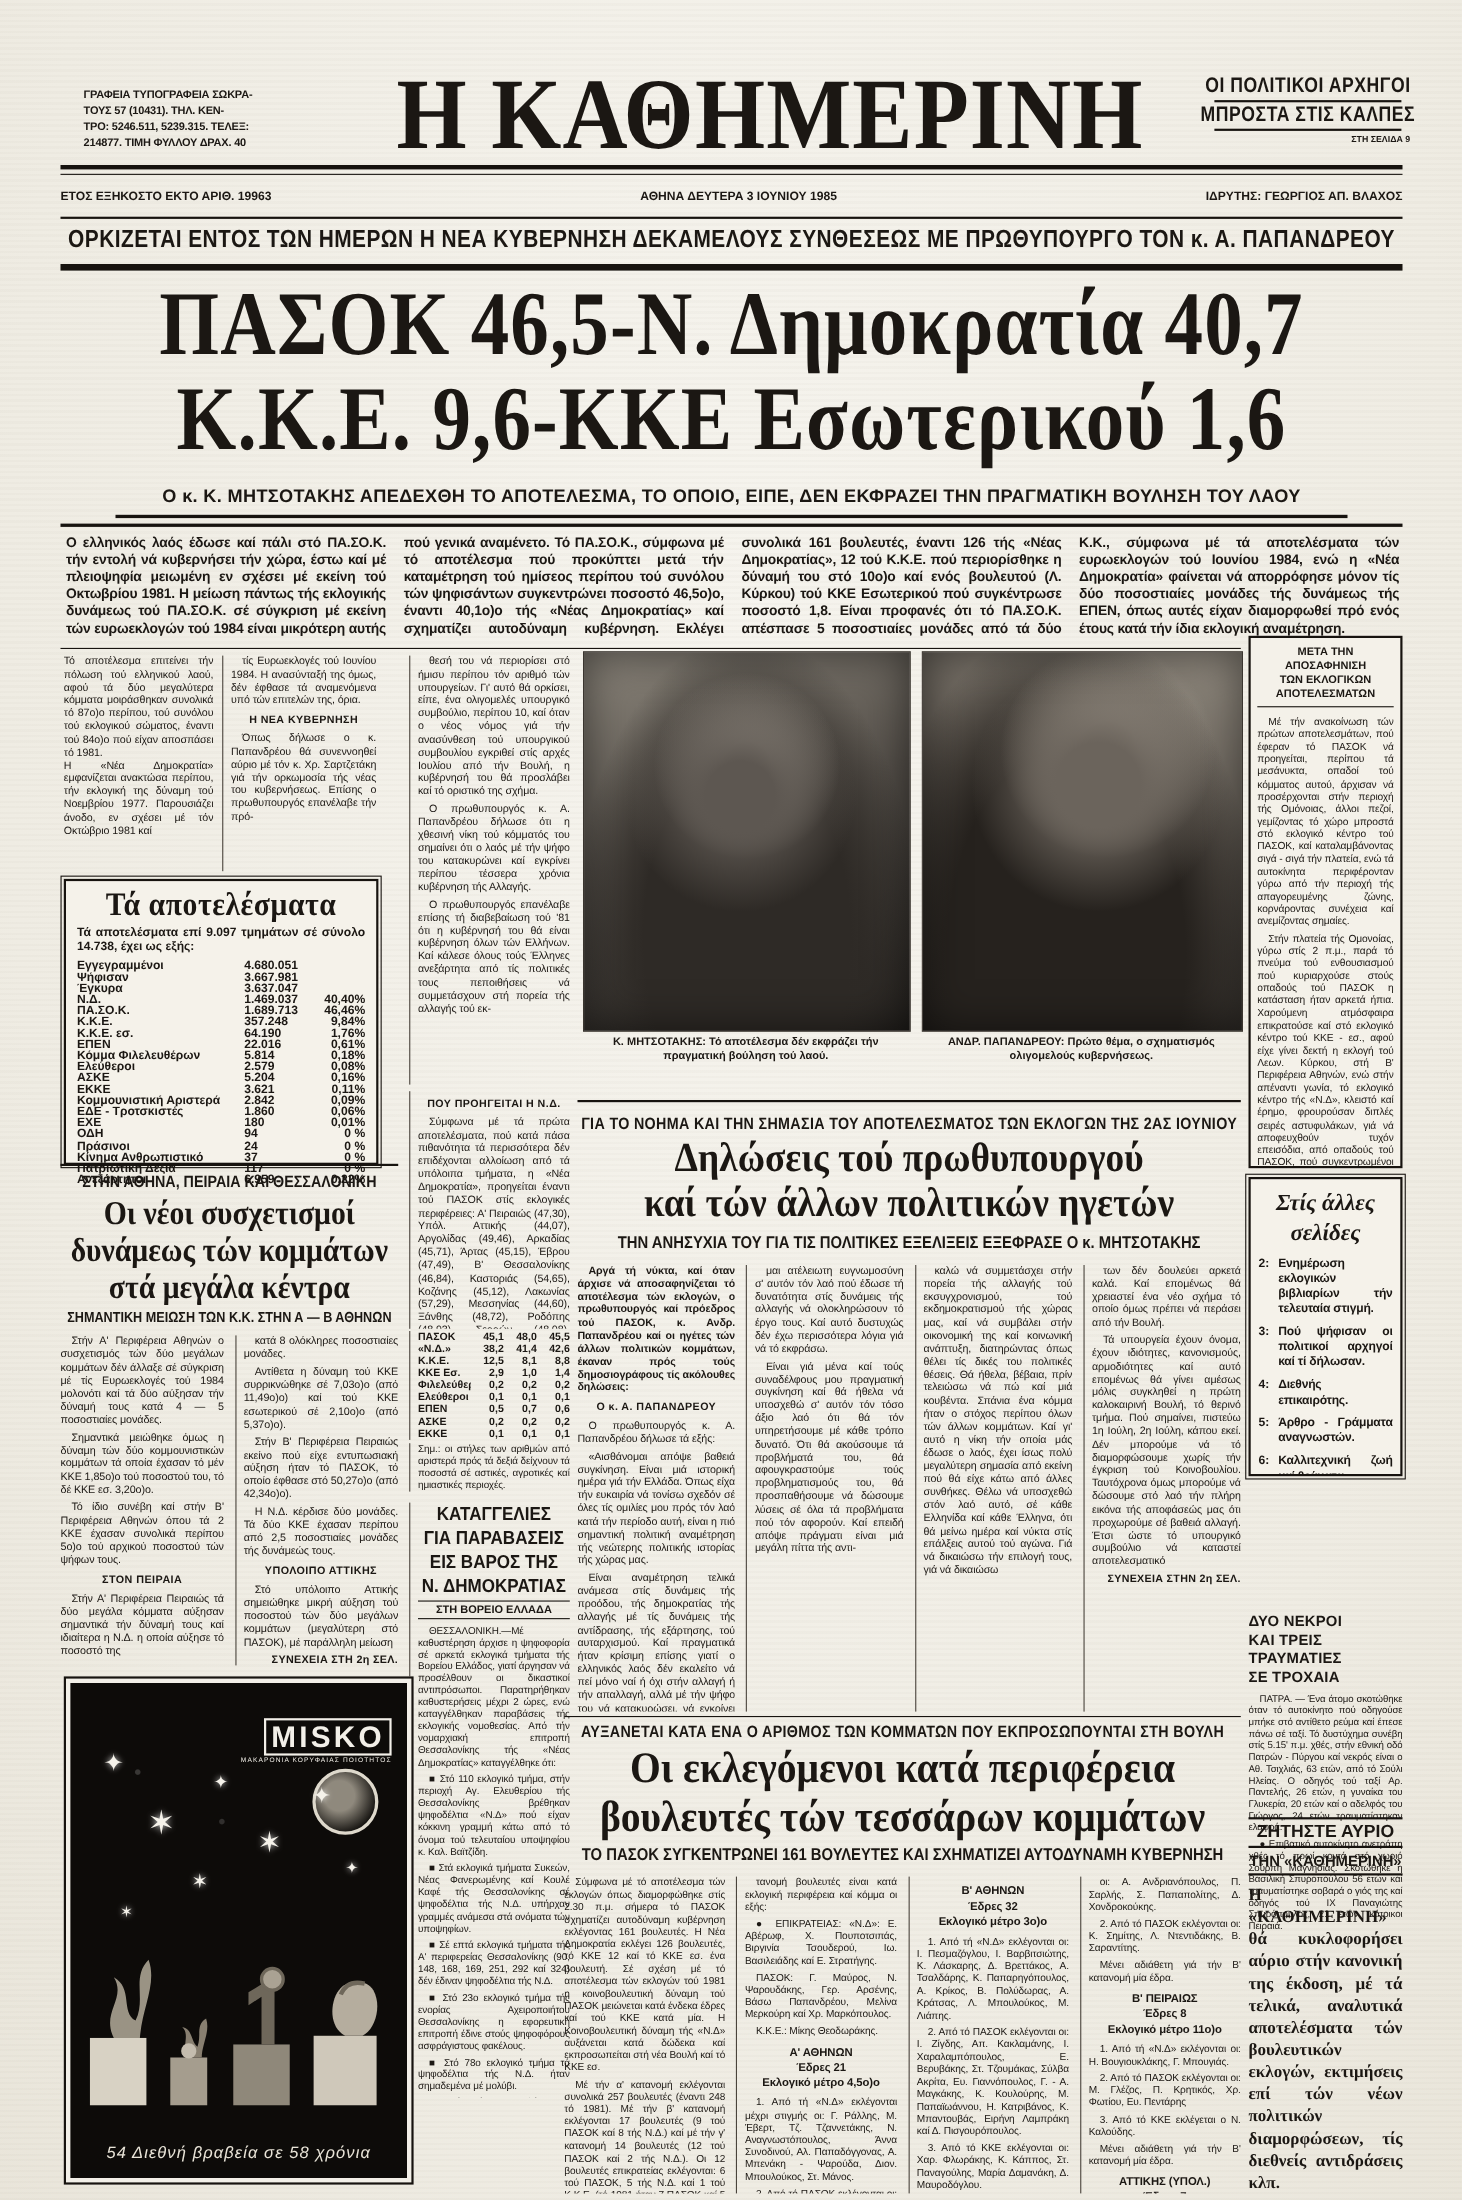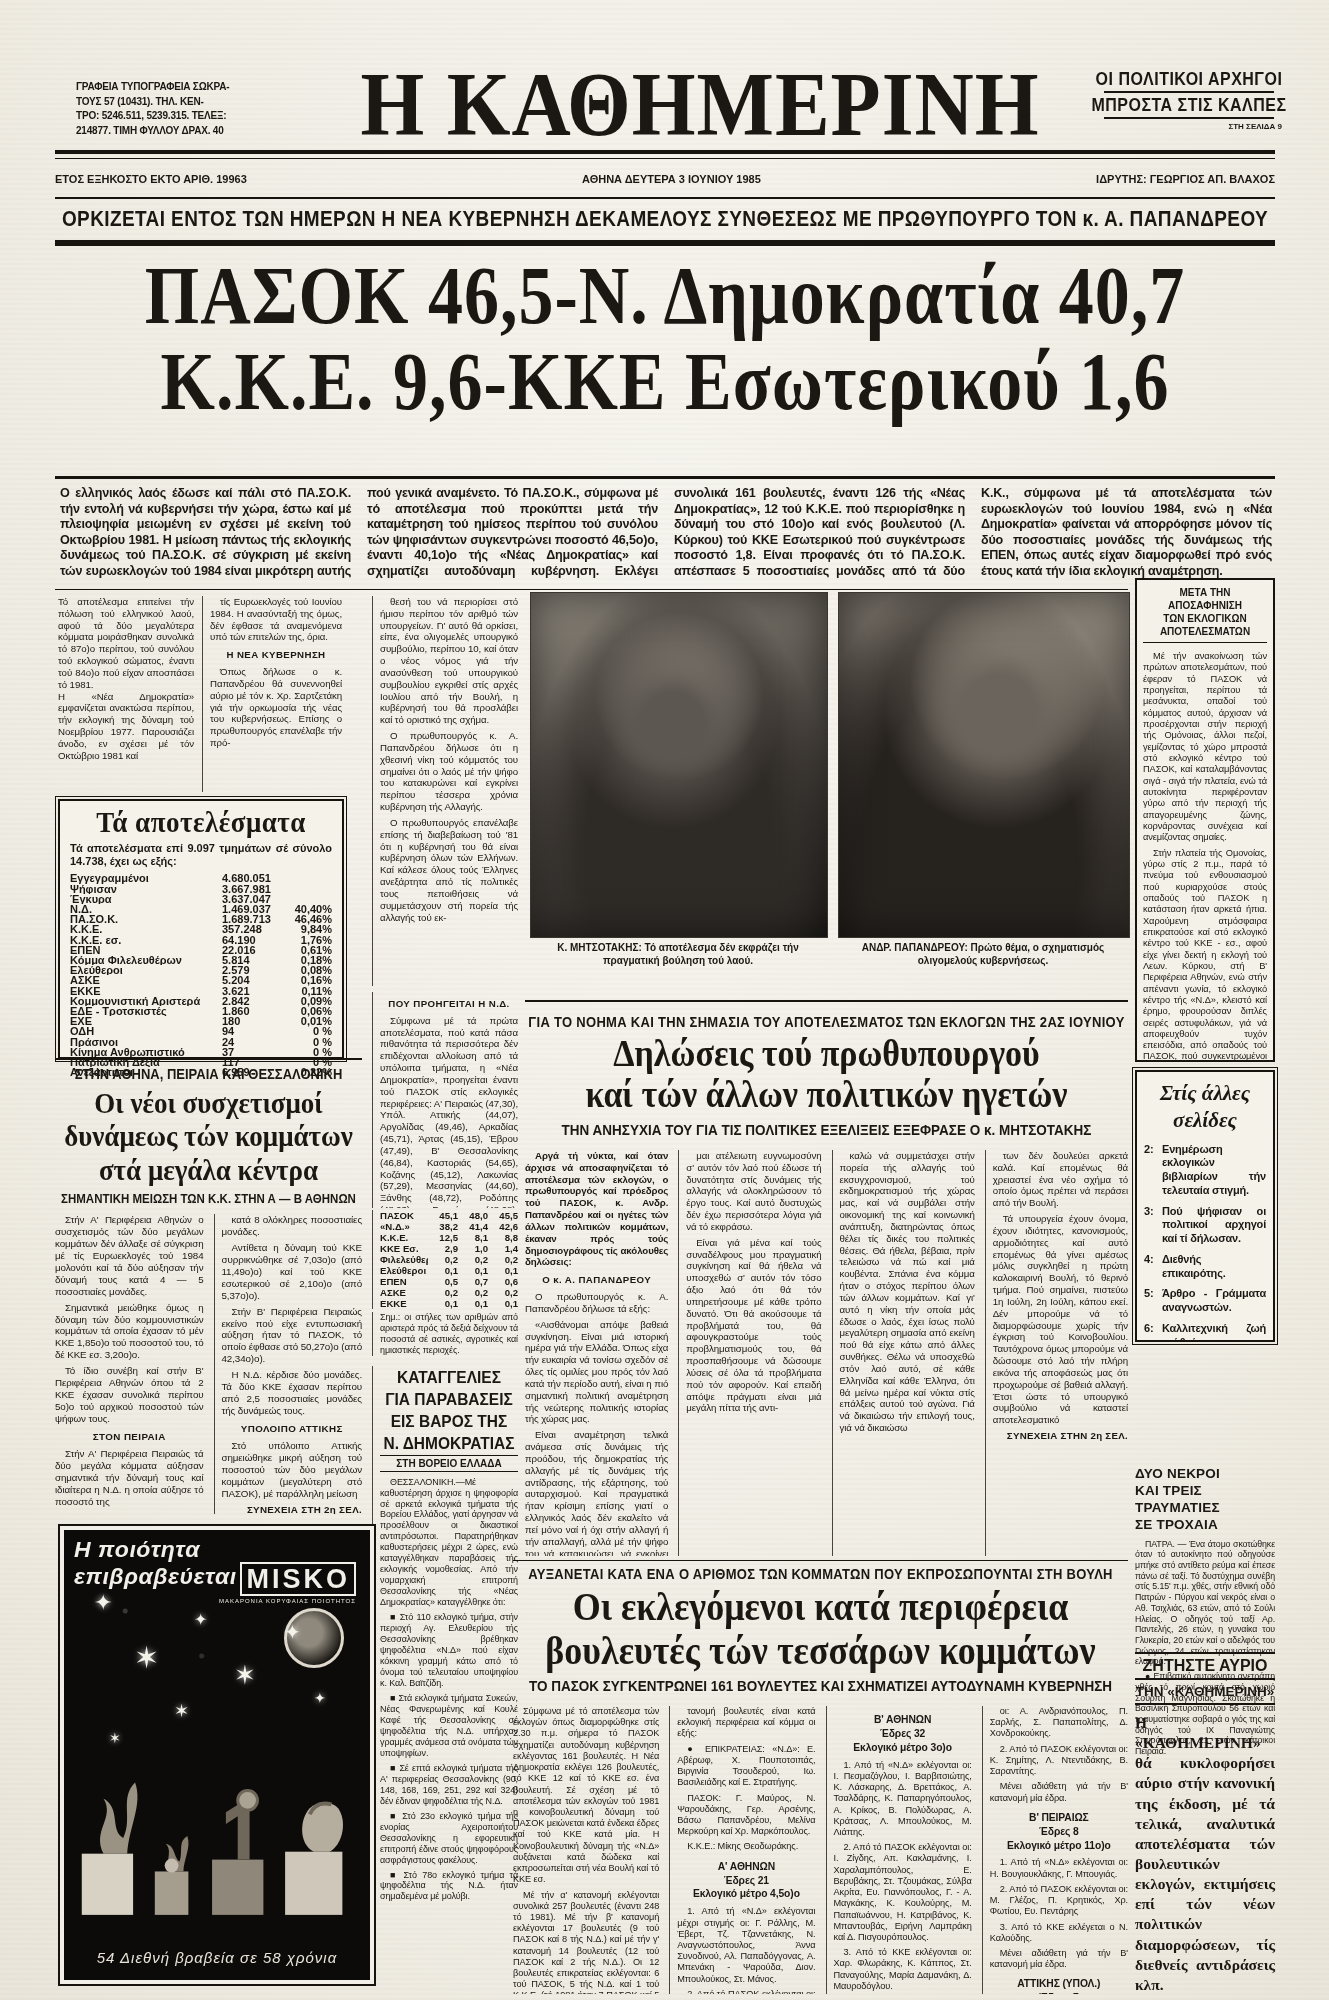--- a/index.html
+++ b/index.html
@@ -101,20 +101,21 @@
     <span>ΙΔΡΥΤΗΣ: ΓΕΩΡΓΙΟΣ ΑΠ. ΒΛΑΧΟΣ</span>
   </div>
   <div class="abs rule" style="left:55px;top:197px;width:1220px;height:2px;"></div>
 
   <div class="abs ctr b" style="left:55px;top:206px;width:1220px;font-size:19px;letter-spacing:.4px;transform:scaleY(1.18);transform-origin:top center;">ΟΡΚΙΖΕΤΑΙ ΕΝΤΟΣ ΤΩΝ ΗΜΕΡΩΝ Η ΝΕΑ ΚΥΒΕΡΝΗΣΗ ΔΕΚΑΜΕΛΟΥΣ ΣΥΝΘΕΣΕΩΣ ΜΕ ΠΡΩΘΥΠΟΥΡΓΟ ΤΟΝ κ. Α. ΠΑΠΑΝΔΡΕΟΥ</div>
   <div class="abs rule" style="left:55px;top:240px;width:1220px;height:6px;"></div>
 
   <div class="abs serif ctr headline-line" style="left:55px;top:256px;width:1220px;font-size:70px;white-space:nowrap;">ΠΑΣΟΚ 46,5-Ν. Δημοκρατία 40,7</div>
   <div class="abs serif ctr headline-line" style="left:55px;top:342px;width:1220px;font-size:70px;white-space:nowrap;">Κ.Κ.Ε. 9,6-ΚΚΕ Εσωτερικού 1,6</div>
 
+  <div class="abs ctr b" style="left:105px;top:442px;width:1120px;font-size:16.5px;letter-spacing:.3px;border-bottom:3px solid #17130f;padding-bottom:7px;">Ο κ. Κ. ΜΗΤΣΟΤΑΚΗΣ ΑΠΕΔΕΧΘΗ ΤΟ ΑΠΟΤΕΛΕΣΜΑ, ΤΟ ΟΠΟΙΟ, ΕΙΠΕ, ΔΕΝ ΕΚΦΡΑΖΕΙ ΤΗΝ ΠΡΑΓΜΑΤΙΚΗ ΒΟΥΛΗΣΗ ΤΟΥ ΛΑΟΥ</div>
   <div class="abs rule" style="left:55px;top:476px;width:1220px;height:3px;"></div>
 
   <div class="abs jst b colbox" style="left:60px;top:486px;width:1212px;height:100px;column-count:4;column-gap:16px;font-size:12.6px;line-height:1.24;letter-spacing:-.2px;">Ο ελληνικός λαός έδωσε καί πάλι στό ΠΑ.ΣΟ.Κ. τήν εντολή νά κυβερνήσει τήν χώρα, έστω καί μέ πλειοψηφία μειωμένη εν σχέσει μέ εκείνη τού Οκτωβρίου 1981. Η μείωση πάντως τής εκλογικής δυνάμεως τού ΠΑ.ΣΟ.Κ. σέ σύγκριση μέ εκείνη τών ευρωεκλογών τού 1984 είναι μικρότερη αυτής πού γενικά αναμένετο. Τό ΠΑ.ΣΟ.Κ., σύμφωνα μέ τό αποτέλεσμα πού προκύπτει μετά τήν καταμέτρηση τού ημίσεος περίπου τού συνόλου τών ψηφισάντων συγκεντρώνει ποσοστό 46,5ο)ο, έναντι 40,1ο)ο τής «Νέας Δημοκρατίας» καί σχηματίζει αυτοδύναμη κυβέρνηση. Εκλέγει συνολικά 161 βουλευτές, έναντι 126 τής «Νέας Δημοκρατίας», 12 τού Κ.Κ.Ε. πού περιορίσθηκε η δύναμή του στό 10ο)ο καί ενός βουλευτού (Λ. Κύρκου) τού ΚΚΕ Εσωτερικού πού συγκέντρωσε ποσοστό 1,8. Είναι προφανές ότι τό ΠΑ.ΣΟ.Κ. απέσπασε 5 ποσοστιαίες μονάδες από τά δύο Κ.Κ., σύμφωνα μέ τά αποτελέσματα τών ευρωεκλογών τού Ιουνίου 1984, ενώ η «Νέα Δημοκρατία» φαίνεται νά απορρόφησε μόνον τίς δύο ποσοστιαίες μονάδες τής δυνάμεως τής ΕΠΕΝ, όπως αυτές είχαν διαμορφωθεί πρό ενός έτους κατά τήν ίδια εκλογική αναμέτρηση.</div>
   <div class="abs rule" style="left:55px;top:589px;width:1073px;height:1px;"></div>
 
   <div class="abs smalltxt pre colbox" style="left:58px;top:596px;width:136px;height:196px;">Τό αποτέλεσμα επιτείνει τήν πόλωση τού ελληνικού λαού, αφού τά δύο μεγαλύτερα κόμματα μοιράσθηκαν συνολικά τό 87ο)ο περίπου, τού συνόλου τού εκλογικού σώματος, έναντι τού 84ο)ο πού είχαν αποσπάσει τό 1981.
 Η «Νέα Δημοκρατία» εμφανίζεται ανακτώσα περίπου, τήν εκλογική της δύναμη τού Νοεμβρίου 1977. Παρουσιάζει άνοδο, εν σχέσει μέ τόν Οκτώβριο 1981 καί</div>
 
   <div class="abs smalltxt colbox vr" style="left:202px;top:596px;width:132px;height:196px;">
 
@@ -481,21 +482,20 @@
         <div class="blk p">Στήν Β' Περιφέρεια Πειραιώς εκείνο πού είχε εντυπωσιακή αύξηση ήταν τό ΠΑΣΟΚ, τό οποίο έφθασε στό 50,27ο)ο (από 42,34ο)ο).</div>
         <div class="blk p">Η Ν.Δ. κέρδισε δύο μονάδες. Τά δύο ΚΚΕ έχασαν περίπου από 2,5 ποσοστιαίες μονάδες τής δυνάμεώς τους.</div>
         <div class="blk h">ΥΠΟΛΟΙΠΟ ΑΤΤΙΚΗΣ</div>
         <div class="blk p">Στό υπόλοιπο Αττικής σημειώθηκε μικρή αύξηση τού ποσοστού τών δύο μεγάλων κομμάτων (μεγαλύτερη στό ΠΑΣΟΚ), μέ παράλληλη μείωση</div>
         <div class="blk cont">ΣΥΝΕΧΕΙΑ ΣΤΗ 2η ΣΕΛ.</div>
       </div>
   </div>
 
   <div class="abs" id="misko" style="left:58px;top:1524px;width:318px;height:462px;box-sizing:border-box;">
     <div id="misko-inner">
-      <div id="misko-head">Η ποιότητα επιβραβεύεται</div>
       <div id="misko-brand">
         <span class="bw">MISKO</span>
         <span class="bs">ΜΑΚΑΡΟΝΙΑ ΚΟΡΥΦΑΙΑΣ ΠΟΙΟΤΗΤΟΣ</span>
       </div>
       <div id="misko-medal"></div>
       <span class="star" style="left:30px;top:60px;font-size:22px;"></span>
       <span class="star x" style="left:70px;top:110px;font-size:30px;"></span>
       <span class="star" style="left:130px;top:80px;font-size:16px;"></span>
       <span class="star x" style="left:170px;top:130px;font-size:26px;"></span>
       <span class="star" style="left:220px;top:90px;font-size:20px;"></span>

